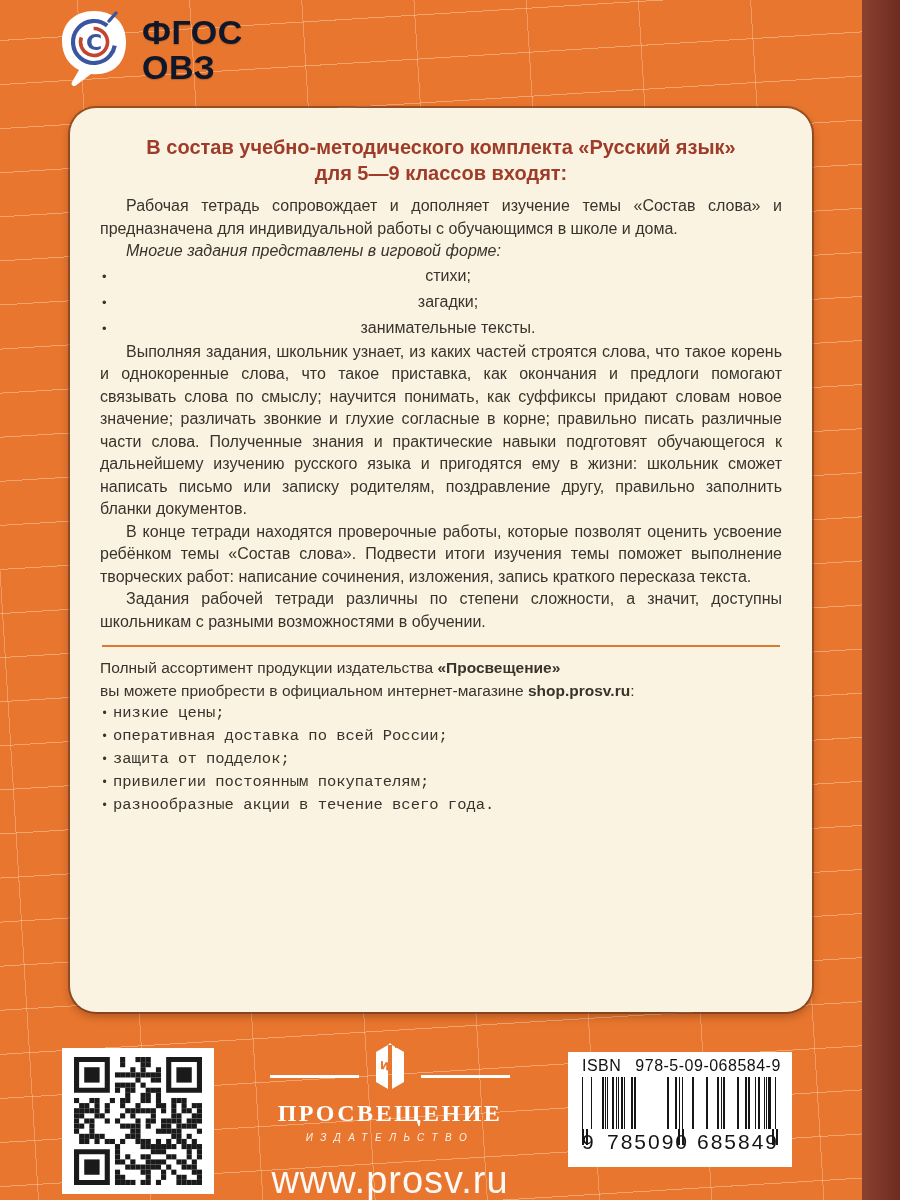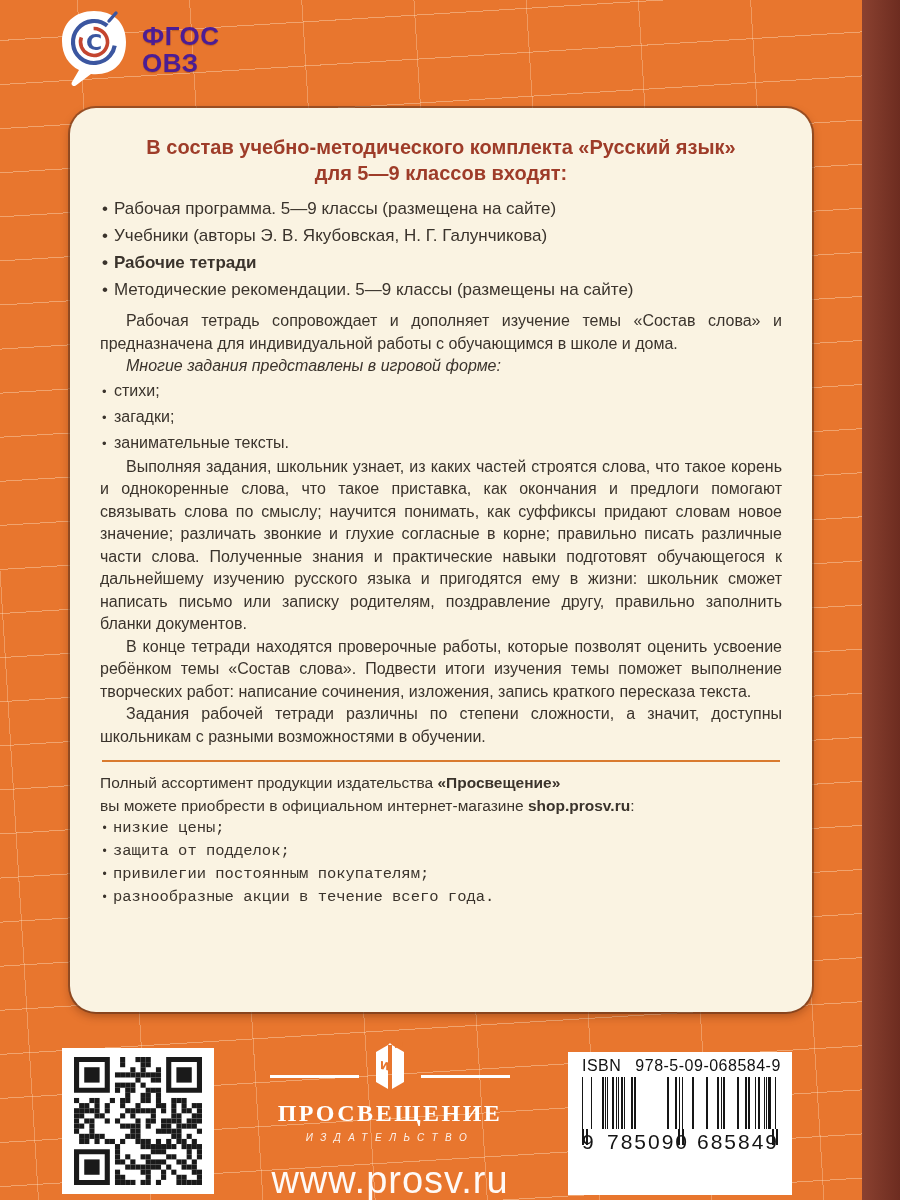--- a/index.html
+++ b/index.html
@@ -14,41 +14,41 @@
     transform:rotate(-3.5deg); pointer-events:none;
     background-image:
       repeating-linear-gradient(to bottom, rgba(255,238,214,.38) 0 1px, transparent 1px 44px),
       repeating-linear-gradient(to right,  rgba(255,238,214,.30) 0 1px, transparent 1px 112px); }
 
   .spine-strip { position:absolute; top:0; right:0; width:38px; height:100%;
     background:linear-gradient(to right,#8a4130,#6d2c20); }
 
   
   .fgos-badge { position:absolute; left:56px; top:8px; display:flex; align-items:center; gap:12px; }
-  .fgos-text { color:#4c1d95; font-weight:bold; font-size:26px; line-height:1.04; letter-spacing:.5px;
+  .fgos-text { color:#0f172a; font-weight:bold; font-size:34px; line-height:1.04; letter-spacing:.5px;
                text-shadow:0 1px 1px rgba(120,50,10,.35); }
 
   
   .card { position:absolute; left:70px; top:108px; width:742px; height:904px;
     background:#faf3e2; border-radius:26px; padding:26px 30px 16px 30px; overflow:hidden;
     box-shadow:0 0 0 2px rgba(84,44,26,.5), 0 4px 10px rgba(60,20,0,.35); }
 
   .card-title { text-align:center; font-weight:bold; font-size:20px; line-height:26px;
     color:#9e3c29; margin-bottom:9px; }
 
   .kit-list { list-style:none; font-size:17px; line-height:27px; color:#3a332c; margin-bottom:7px; }
   .kit-list li { padding-left:14px; position:relative; }
   .kit-list li::before { content:"•"; position:absolute; left:2px; }
   .kit-list li.bold { font-weight:bold; }
 
   .para { font-size:16px; line-height:22.5px; color:#3a332c; text-align:justify; text-indent:26px; }
   .lead { text-align:left;font-style:italic; }
 
   .forms-list { list-style:none; font-size:16px; line-height:26px; color:#3a332c; }
-  .forms-list li { padding-left:14px; position:relative; }
+  .forms-list li { padding-left:14px; position:relative;text-align:center; }
   .forms-list li::before { content:"•"; position:absolute; left:2px; font-size:13px; top:1px; }
 
   .divider { border:none; border-top:2px solid #d97a2e; margin:12px 2px 9px 2px; }
 
   .shop { font-size:15.5px; line-height:23px; color:#3a332c; }
   .shop .bold { font-weight:bold; }
   .shop-list { list-style:none; }
   .shop-list li { padding-left:13px; position:relative;font-family:Liberation Mono, monospace; }
   .shop-list li::before { content:"•"; position:absolute; left:1px; font-size:12px; top:1px; }
 
@@ -60,21 +60,21 @@
   .publisher { position:absolute; left:270px; top:1042px; width:240px;
     display:flex; flex-direction:column; align-items:center; color:#fff; }
   .logo-rule-row { display:flex; align-items:center; width:100%; gap:8px; }
   .logo-rule { flex:1; height:3px; background:#fff; margin-top:14px; }
   .publisher-name { font-family:"Liberation Serif","DejaVu Serif",serif; font-weight:bold;
     font-size:24px; letter-spacing:2.5px; margin-top:4px; white-space:nowrap; }
   .publisher-sub { font-size:10px; letter-spacing:7.5px; margin-top:5px; opacity:.9; white-space:nowrap;font-style:italic; }
   .publisher-site { font-size:38px; font-weight:400; letter-spacing:1px; margin-top:16px;
     opacity:.96; white-space:nowrap; }
 
-  .barcode-box { position:absolute; left:568px; top:1052px; width:224px; height:143px;
+  .barcode-box { position:absolute; left:568px; top:1052px; width:224px; height:115px;
     background:#fff; padding:5px 12px 4px 14px; }
   .isbn-line { font-size:16px; color:#111; letter-spacing:.5px; text-align:center; white-space:nowrap; }
   .isbn-line .isbn-label { margin-right:14px; }
   .bars-wrap { position:relative; height:52px; margin-top:2px; }
   .bars-wrap svg { width:100%; height:100%; }
   .guard { position:absolute; bottom:-16px; width:6px; height:16px;
     background:linear-gradient(to right,#161616 0 2px, transparent 2px 4px, #161616 4px 6px); }
   .guard.g-left { left:0; } .guard.g-mid { left:96px; } .guard.g-right { right:2px; }
   .digits-row { display:flex; align-items:flex-end; font-size:21px; color:#141414;
     margin-top:1px; letter-spacing:2px; }
@@ -104,26 +104,20 @@
       <div>ОВЗ</div>
     </span>
   </div>
 
   <div class="card">
     <div class="card-title">
       <div>В состав учебно-методического комплекта «Русский язык»</div>
       <div>для 5—9 классов входят:</div>
     </div>
 
-    <ul class="kit-list">
-      <li>Рабочая программа. 5—9 классы (размещена на сайте)</li>
-      <li>Учебники (авторы Э. В. Якубовская, Н. Г. Галунчикова)</li>
-      <li class="bold">Рабочие тетради</li>
-      <li>Методические рекомендации. 5—9 классы (размещены на сайте)</li>
-    </ul>
 
     <p class="para">Рабочая тетрадь сопровождает и дополняет изучение темы «Состав слова» и предназначена для индивидуальной работы с обучающимся в школе и дома.</p>
     <p class="para lead">Многие задания представлены в игровой форме:</p>
 
     <ul class="forms-list">
       <li>стихи;</li>
       <li>загадки;</li>
       <li>занимательные тексты.</li>
     </ul>
 
@@ -131,20 +125,21 @@
     <p class="para">В конце тетради находятся проверочные работы, которые позволят оценить усвоение ребёнком темы «Состав слова». Подвести итоги изучения темы поможет выполнение творческих работ: написание сочинения, изложения, запись краткого пересказа текста.</p>
     <p class="para">Задания рабочей тетради различны по степени сложности, а значит, доступны школьникам с разными возможностями в обучении.</p>
 
     <hr class="divider">
 
     <div class="shop">
       <div><span>Полный ассортимент продукции издательства </span><span class="bold">«Просвещение»</span></div>
       <div><span>вы можете приобрести в официальном интернет-магазине </span><span class="bold">shop.prosv.ru</span><span>:</span></div>
       <ul class="shop-list">
         <li>низкие цены;</li>
+        <li>оперативная доставка по всей России;</li>
         <li>защита от подделок;</li>
         <li>привилегии постоянным покупателям;</li>
         <li>разнообразные акции в течение всего года.</li>
       </ul>
     </div>
   </div>
 
   <div class="qr-box">
     <svg viewBox="0 0 100 100" fill="#1a1a1a">
       <g id="qr-finders">

